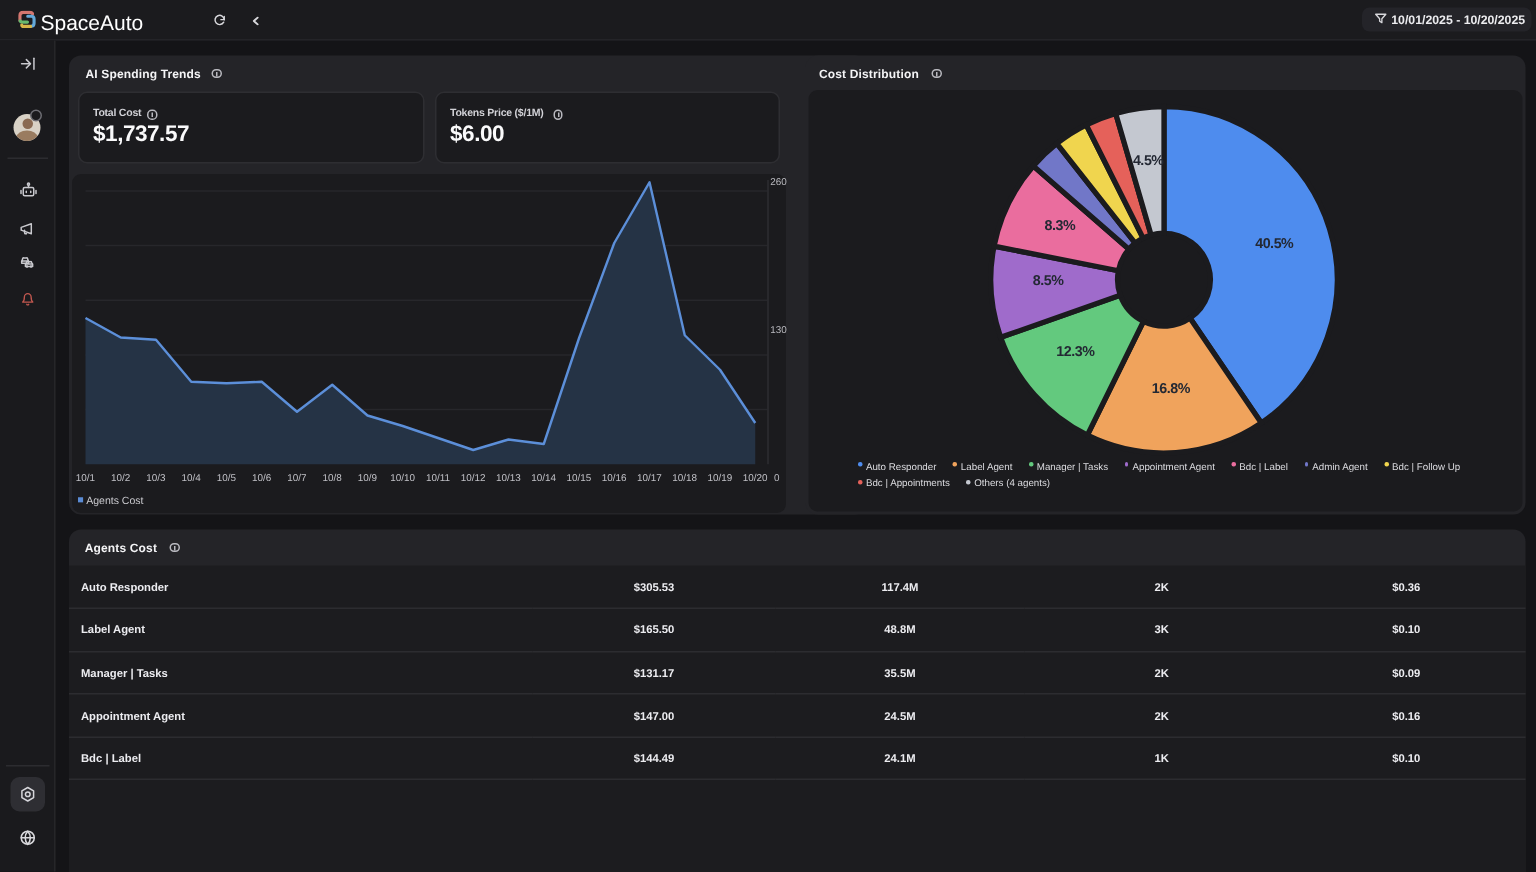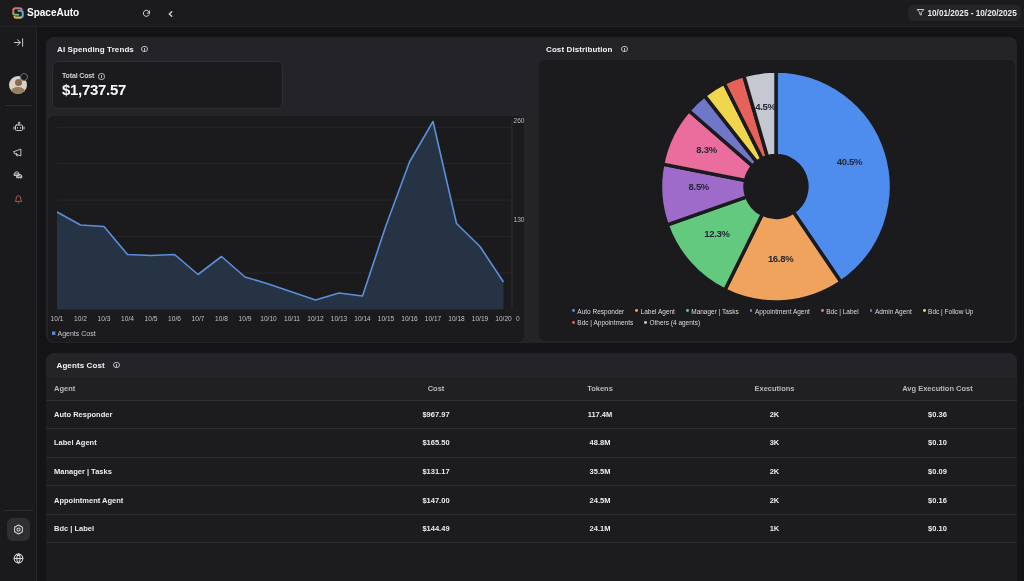--- a/index.html
+++ b/index.html
@@ -20,21 +20,21 @@
 </head>
 <body>
 
 <div id="topbar">
   <svg class="abs" style="left:12px;top:6.5px" width="12" height="12" viewBox="0 0 12 12" fill="none" stroke-linecap="round">
     <path d="M1.3,6.6 L1.3,3.3 Q1.3,1.2 3.4,1.2 L7.9,1.2 Q9.4,1.2 9.7,2.3" stroke="#d4766f" stroke-width="2.1"></path>
     <path d="M1.4,6.9 Q1.7,7.7 2.9,7.7 L6.3,7.7" stroke="#68b96e" stroke-width="2.1"></path>
     <path d="M6.5,3.8 L8.8,3.8 Q10.7,3.8 10.7,5.7 L10.7,8.5 Q10.7,10.5 8.7,10.5" stroke="#64a8d8" stroke-width="2.1"></path>
     <path d="M8.4,10.6 L3.8,10.6 Q2.7,10.6 2.5,9.7" stroke="#d8b64a" stroke-width="2.1"></path>
   </svg>
-  <span class="abs" style="left:27px;top:7px;color:#fff;font-size:10px;font-weight:bold;letter-spacing:0px">SpaceAuto</span>
+  <span class="abs" style="left:27px;top:7px;color:#fff;font-size:14px;font-weight:normal;letter-spacing:0px">SpaceAuto</span>
   <svg class="abs" style="left:142px;top:9px" width="9" height="9" viewBox="0 0 24 24" fill="none" stroke="#d8d8dc" stroke-width="2.6" stroke-linecap="round">
     <path d="M20 11 A8.2 8.2 0 1 0 19 15.5"></path>
       <path d="M20 5 v6 h-6" stroke-width="2.4"></path>
   </svg>
   <svg class="abs" style="left:168px;top:10.5px" width="5" height="6" viewBox="0 0 10 12" fill="none" stroke="#d8d8dc" stroke-width="2.6" stroke-linecap="round" stroke-linejoin="round">
     <path d="M7.5 1.5 L2.5 6 L7.5 10.5"></path>
   </svg>
   <div class="abs" style="left:908px;top:4.5px;width:113px;height:16.5px;background:#242429;border-radius:5px;">
     <svg class="abs" style="left:8px;top:3.8px" width="9" height="9" viewBox="0 0 24 24" fill="none" stroke="#d8d8dc" stroke-width="2.4" stroke-linejoin="round">
       <path d="M3 4h18l-7 8v7l-4-2.5V12Z"></path>
@@ -90,20 +90,25 @@
     <path d="M12 2.5a14 14 0 0 1 0 19a14 14 0 0 1 0-19"></path>
 </svg>
 
 <div class="card" style="left:46px;top:37px;width:532px;height:306px">
   <span class="ttl abs" style="left:11px;top:7.5px">AI Spending Trends</span>
   <span class="info abs" style="left:95px;top:8.5px"></span>
   <div class="statbox" style="left:6px;top:24px;width:231px">
     <span class="statlbl">Total Cost</span>
     <span class="info abs" style="left:45px;top:11px"></span>
     <span class="statval">$1,737.57</span>
+  </div>
+  <div class="statbox" style="left:244px;top:24px;width:230px">
+    <span class="statlbl">Tokens Price ($/1M)</span>
+    <span class="info abs" style="left:77.5px;top:11px"></span>
+    <span class="statval">$6.00</span>
   </div>
   <div class="panel" style="left:2px;top:78.5px;width:476px;height:226px">
     <svg width="480" height="226" viewBox="0 0 480 226" style="position:absolute;left:0;top:0">
       <g stroke="#27272b" stroke-width="1">
         <line x1="9" y1="11.3" x2="463.5" y2="11.3"></line>
         <line x1="9" y1="47.7" x2="463.5" y2="47.7"></line>
         <line x1="9" y1="84.1" x2="463.5" y2="84.1"></line>
         <line x1="9" y1="120.6" x2="463.5" y2="120.6"></line>
         <line x1="9" y1="157" x2="463.5" y2="157"></line>
       </g>
@@ -176,30 +181,23 @@
   <div class="abs" style="left:0;top:24px;width:971px;height:216px;background:#1c1c1f">
     <table style="width:971px;border-collapse:collapse;table-layout:fixed">
       <colgroup>
           <col style="width:309px">
           <col style="width:162px">
           <col style="width:166px">
           <col style="width:183px">
           <col style="width:151px">
         </colgroup>
       <tbody>
-          <tr style="height:23px;background:#202023;border-bottom:1px solid #2e2e32;color:#b7b7be;font-size:7.5px;font-weight:bold">
-        <td style="padding-left:8px">Agent</td>
-            <td align="center">Cost</td>
-            <td align="center">Tokens</td>
-            <td align="center">Executions</td>
-            <td align="center" style="padding-right:8px">Avg Execution Cost</td>
-      </tr>
       <tr style="height:28.6px;border-bottom:1px solid #2c2c30;color:#ececf0;font-size:7.5px;font-weight:bold">
         <td style="padding-left:8px">Auto Responder</td>
-            <td align="center">$967.97</td>
+            <td align="center">$305.53</td>
             <td align="center">117.4M</td>
             <td align="center">2K</td>
             <td align="center" style="padding-right:8px">$0.36</td>
       </tr>
       <tr style="height:28.6px;border-bottom:1px solid #2c2c30;color:#ececf0;font-size:7.5px;font-weight:bold">
         <td style="padding-left:8px">Label Agent</td>
             <td align="center">$165.50</td>
             <td align="center">48.8M</td>
             <td align="center">3K</td>
             <td align="center" style="padding-right:8px">$0.10</td>

